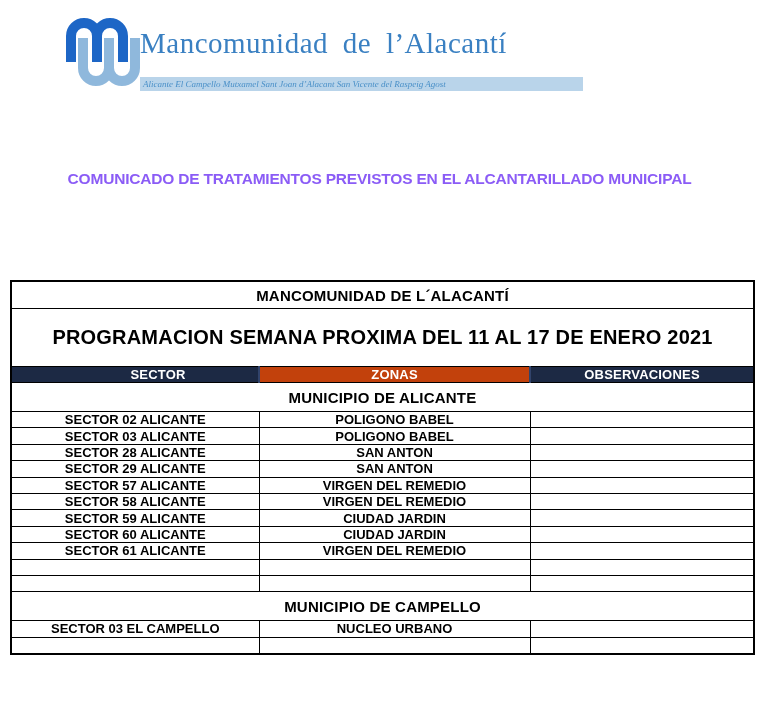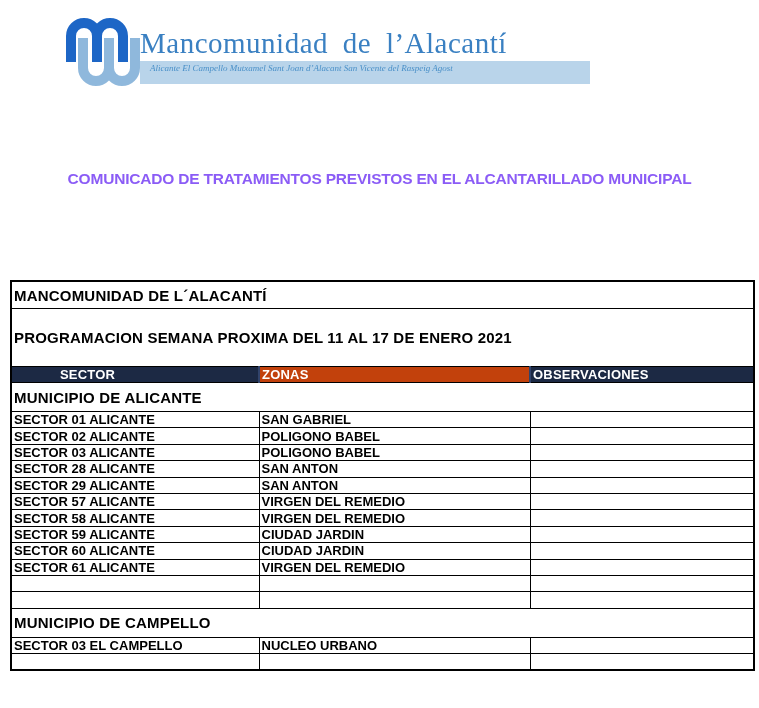--- a/index.html
+++ b/index.html
@@ -18,29 +18,29 @@
   .logo-text-wrap{position:absolute;left:78px;top:22px;width:460px;}
   .logo-title{
     font-size:29px;
     color:#3a80c2;
     word-spacing:7px;
     letter-spacing:0.5px;
     white-space:nowrap;
     line-height:1.1;
   }
   .logo-band{
-    margin-top:1px;
+    margin-top:17px;
     width:440px;
-    height:23px;
+    height:14px;
     background:#b9d4ea;
     color:#4a90c8;
     font-size:9px;
     font-style:italic;
     line-height:14px;
-    padding-left:10px;
+    padding-left:3px;
     white-space:nowrap;
     overflow:hidden;
   }
 
   
   .doc-heading{
     position:absolute;
     top:170px;left:0;right:0;
     margin:0;
     text-align:center;
@@ -56,28 +56,29 @@
     position:absolute;
     top:280px;left:10px;
     width:743px;
     border-collapse:collapse;
     table-layout:fixed;
     border:2px solid #000;
   }
   table.schedule td{
     border:1.6px solid #000;
     padding:0 2px;
+    text-align:center;
     vertical-align:middle;
     font-weight:bold;
     color:#000;
     overflow:hidden;
     white-space:nowrap;
   }
   tr.row-title td{height:26px;font-size:15px;letter-spacing:0.2px;}
-  tr.row-subtitle td{height:57px;font-size:15px;letter-spacing:0.2px;}
+  tr.row-subtitle td{height:57px;font-size:20px;letter-spacing:0.2px;}
   tr.row-header td{
     height:14px;
     font-size:13px;
     color:#ffffff;
     letter-spacing:0.2px;
   }
   tr.row-header td + td{border-left:2px solid #31436b;}
   tr.row-section td{height:28px;font-size:15px;letter-spacing:0.2px;margin-top:44px;}
   tr.row-data td{height:15.4px;font-size:13px;}
   tr.row-empty td{height:15.4px;}
@@ -118,25 +119,20 @@
       </tr>
       <tr class="row-header">
         <td style="background: rgb(28, 41, 68); color: rgb(255, 255, 255); padding-left: 48px;">SECTOR</td>
         <td style="background: #c2410c; color: rgb(255, 255, 255);">ZONAS</td>
         <td style="background: rgb(28, 41, 68); color: rgb(255, 255, 255);">OBSERVACIONES</td>
       </tr>
     <tr class="row-section">
           <td colspan="3">MUNICIPIO DE ALICANTE</td>
         </tr>
         <tr class="row-data">
-          <td>SECTOR 01 ALICANTE</td>
-          <td>SAN GABRIEL</td>
-          <td></td>
-        </tr>
-        <tr class="row-data">
           <td>SECTOR 02 ALICANTE</td>
           <td>POLIGONO BABEL</td>
           <td></td>
         </tr>
         <tr class="row-data">
           <td>SECTOR 03 ALICANTE</td>
           <td>POLIGONO BABEL</td>
           <td></td>
         </tr>
         <tr class="row-data">

